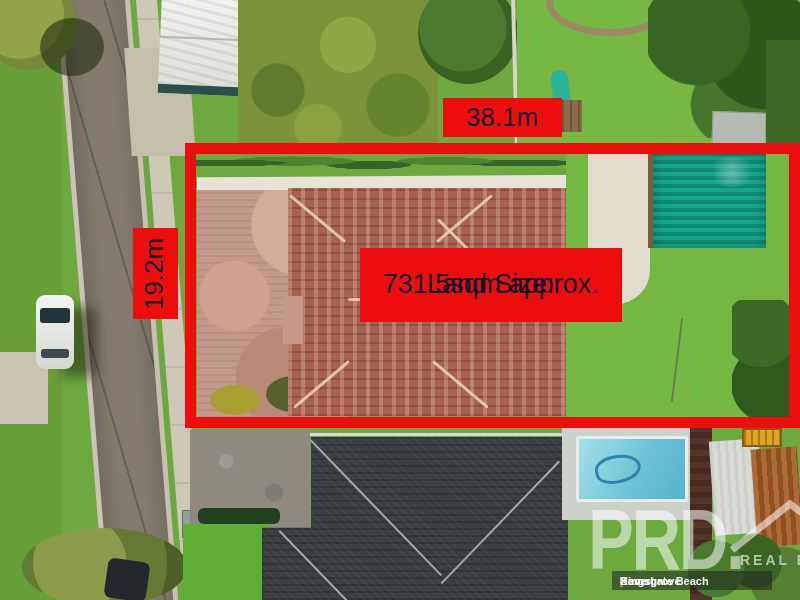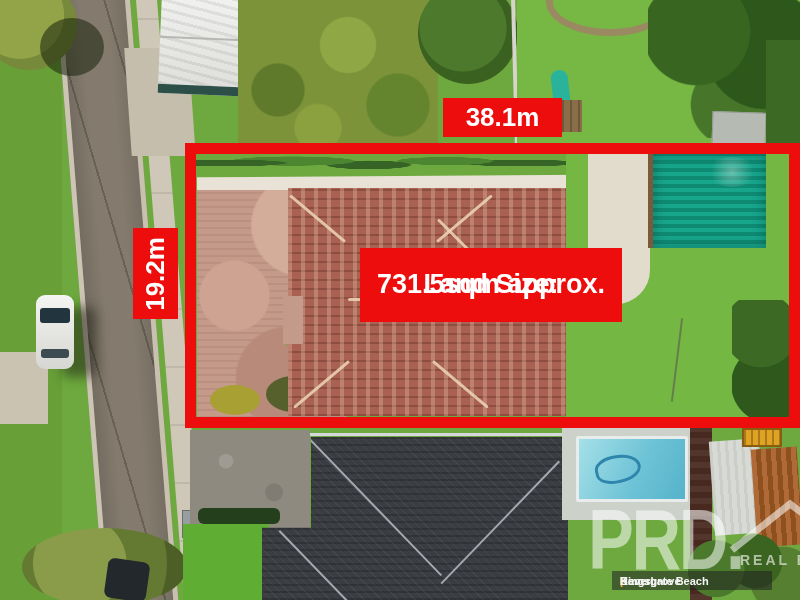--- a/index.html
+++ b/index.html
@@ -146,22 +146,22 @@
   .truck-yellow{left:742px;top:428px;width:40px;height:19px;background:#dfa223;border:2px solid #8a5c12;
     background-image:repeating-linear-gradient(90deg, rgba(0,0,0,.25) 0 2px, transparent 2px 7px);}
   .trees-brc{left:688px;top:528px;width:112px;height:74px;
     background:
       radial-gradient(circle at 25% 55%, #4b7a2c 0 30%, transparent 31%),
       radial-gradient(circle at 60% 45%, #3a6420 0 34%, transparent 35%),
       radial-gradient(circle at 85% 70%, #567f31 0 30%, transparent 31%);}
 
   
   .boundary{left:185px;top:143px;width:615px;height:285px;border:11px solid var(--red);}
-  .anno{background:var(--red);color:#ffffff;display:flex;align-items:center;justify-content:center;
-    font-weight:700;line-height:1.15;text-align:center;}
+  .anno{background:var(--red);color:#0f172a;display:flex;align-items:center;justify-content:center;
+    font-weight:400;line-height:1.15;text-align:center;}
   .label-width{left:443px;top:98px;width:119px;height:39px;font-size:26px;}
   .label-depth{left:133px;top:228px;width:45px;height:91px;font-size:26px;}
   .label-depth span{transform:rotate(-90deg);white-space:nowrap;position:static;}
   .label-size{left:360px;top:248px;width:262px;height:74px;flex-direction:column;font-size:27px;}
 
   
   .wm-brand{left:588px;top:496px;font-size:86px;font-weight:800;letter-spacing:-3px;
     color:rgba(255,255,255,.55);transform:scaleX(.8);transform-origin:left top;line-height:1;}
   .wm-roof{left:728px;top:494px;width:150px;height:60px;}
   .wm-tagline{left:740px;top:552px;font-size:14px;font-weight:700;letter-spacing:3px;

